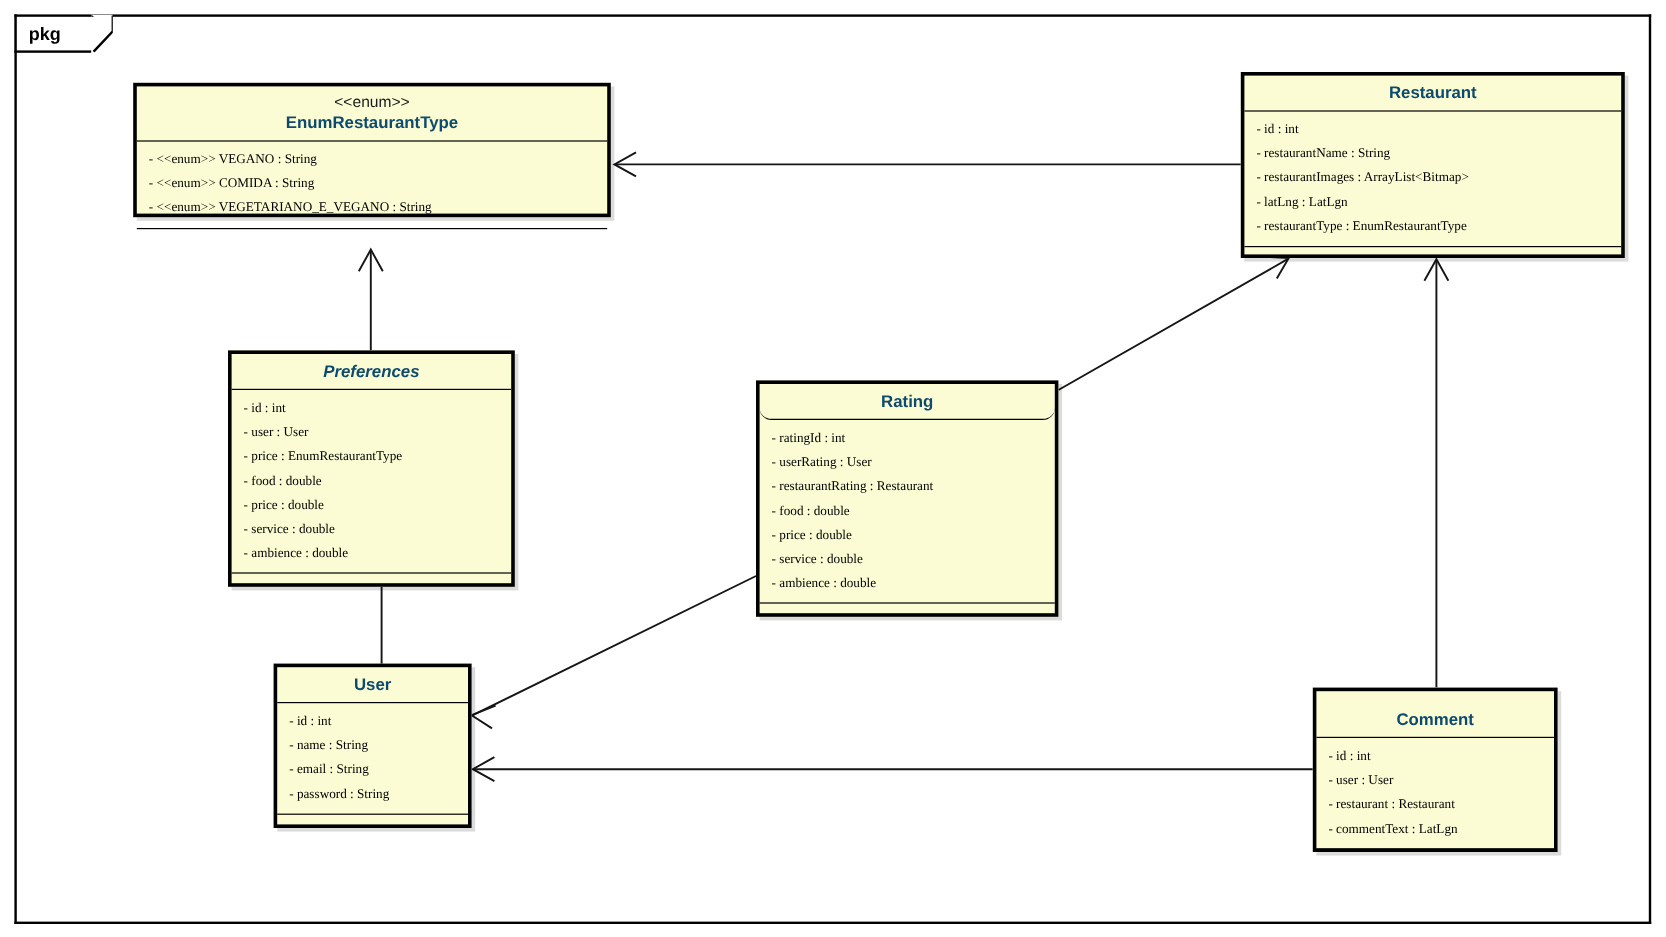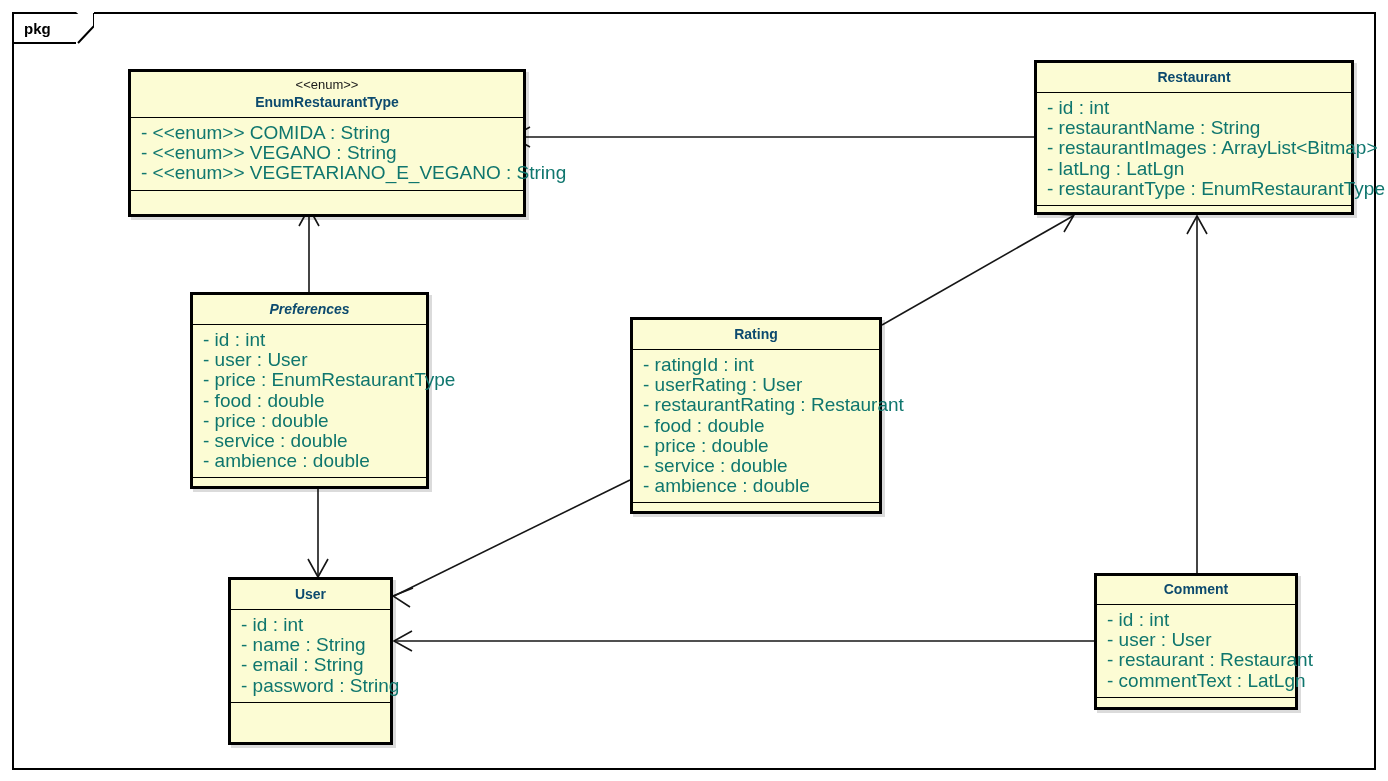--- a/index.html
+++ b/index.html
@@ -89,24 +89,25 @@
     font-weight: bold;
     color: #0c4a6e;
     line-height: 19px;
   }
   .uml-attrs {
     box-sizing: border-box;
     border-bottom: 1px solid #000000;
     padding: 5px 0 6px 10px;
   }
   .uml-attr {
-    font-size: 19px;
-    color: #0f766e;
+    font-size: 11px;
+    color: #000000;
     line-height: 20.2px;
     white-space: nowrap;
+    font-family: Liberation Serif, serif;
   }
   .uml-ops {
     box-sizing: border-box;
     height: 14px;
   }
   
   #links {
     position: absolute;
     left: 0;
     top: 0;
@@ -165,28 +166,28 @@
       <line x1="1197" y1="573" x2="1197" y2="217" stroke-width="1.6"></line>
       <polyline points="1187,234 1197,216 1207,234" stroke-width="1.6"></polyline>
     </g>
 
     <g>
       <line x1="1094" y1="641" x2="395" y2="641" stroke-width="1.6"></line>
       <polyline points="412,631 394,641 412,651" stroke-width="1.6"></polyline>
     </g>
   </svg>
 
-  <div class="uml-class" style="left:128px; top:69px; width:398px; height:148px;">
+  <div class="uml-class" style="left:111px; top:69px; width:398px; height:112px;">
     <div class="uml-head">
       <span class="uml-stereotype">&lt;&lt;enum&gt;&gt;</span>
       <span class="uml-name">EnumRestaurantType</span>
     </div>
     <div class="uml-attrs">
+      <div class="uml-attr">- &lt;&lt;enum&gt;&gt; VEGANO : String</div>
       <div class="uml-attr">- &lt;&lt;enum&gt;&gt; COMIDA : String</div>
-      <div class="uml-attr">- &lt;&lt;enum&gt;&gt; VEGANO : String</div>
       <div class="uml-attr">- &lt;&lt;enum&gt;&gt; VEGETARIANO_E_VEGANO : String</div>
     </div>
     <div class="uml-ops"></div>
   </div>
 
   <div class="uml-class" style="left:1034px; top:60px; width:320px; height:155px;">
     <div class="uml-head" style="padding-top:5px;">
       <span class="uml-name">Restaurant</span>
     </div>
     <div class="uml-attrs">
@@ -209,50 +210,50 @@
       <div class="uml-attr">- price : EnumRestaurantType</div>
       <div class="uml-attr">- food : double</div>
       <div class="uml-attr">- price : double</div>
       <div class="uml-attr">- service : double</div>
       <div class="uml-attr">- ambience : double</div>
     </div>
     <div class="uml-ops"></div>
   </div>
 
   <div class="uml-class" style="left:630px; top:317px; width:252px; height:197px;">
-    <div class="uml-head" style="padding-top:5px;">
+    <div class="uml-head" style="padding-top:5px;border-radius:10px;">
       <span class="uml-name">Rating</span>
     </div>
     <div class="uml-attrs">
       <div class="uml-attr">- ratingId : int</div>
       <div class="uml-attr">- userRating : User</div>
       <div class="uml-attr">- restaurantRating : Restaurant</div>
       <div class="uml-attr">- food : double</div>
       <div class="uml-attr">- price : double</div>
       <div class="uml-attr">- service : double</div>
       <div class="uml-attr">- ambience : double</div>
     </div>
     <div class="uml-ops"></div>
   </div>
 
-  <div class="uml-class" style="left:228px; top:577px; width:165px; height:168px;">
+  <div class="uml-class" style="left:228px; top:553px; width:165px; height:137px;">
     <div class="uml-head" style="padding-top:5px;">
       <span class="uml-name">User</span>
     </div>
     <div class="uml-attrs">
       <div class="uml-attr">- id : int</div>
       <div class="uml-attr">- name : String</div>
       <div class="uml-attr">- email : String</div>
       <div class="uml-attr">- password : String</div>
     </div>
     <div class="uml-ops"></div>
   </div>
 
   <div class="uml-class" style="left:1094px; top:573px; width:204px; height:137px;">
-    <div class="uml-head" style="padding-top:4px;">
+    <div class="uml-head" style="padding-top:14px;">
       <span class="uml-name">Comment</span>
     </div>
     <div class="uml-attrs">
       <div class="uml-attr">- id : int</div>
       <div class="uml-attr">- user : User</div>
       <div class="uml-attr">- restaurant : Restaurant</div>
       <div class="uml-attr">- commentText : LatLgn</div>
     </div>
     <div class="uml-ops"></div>
   </div>

